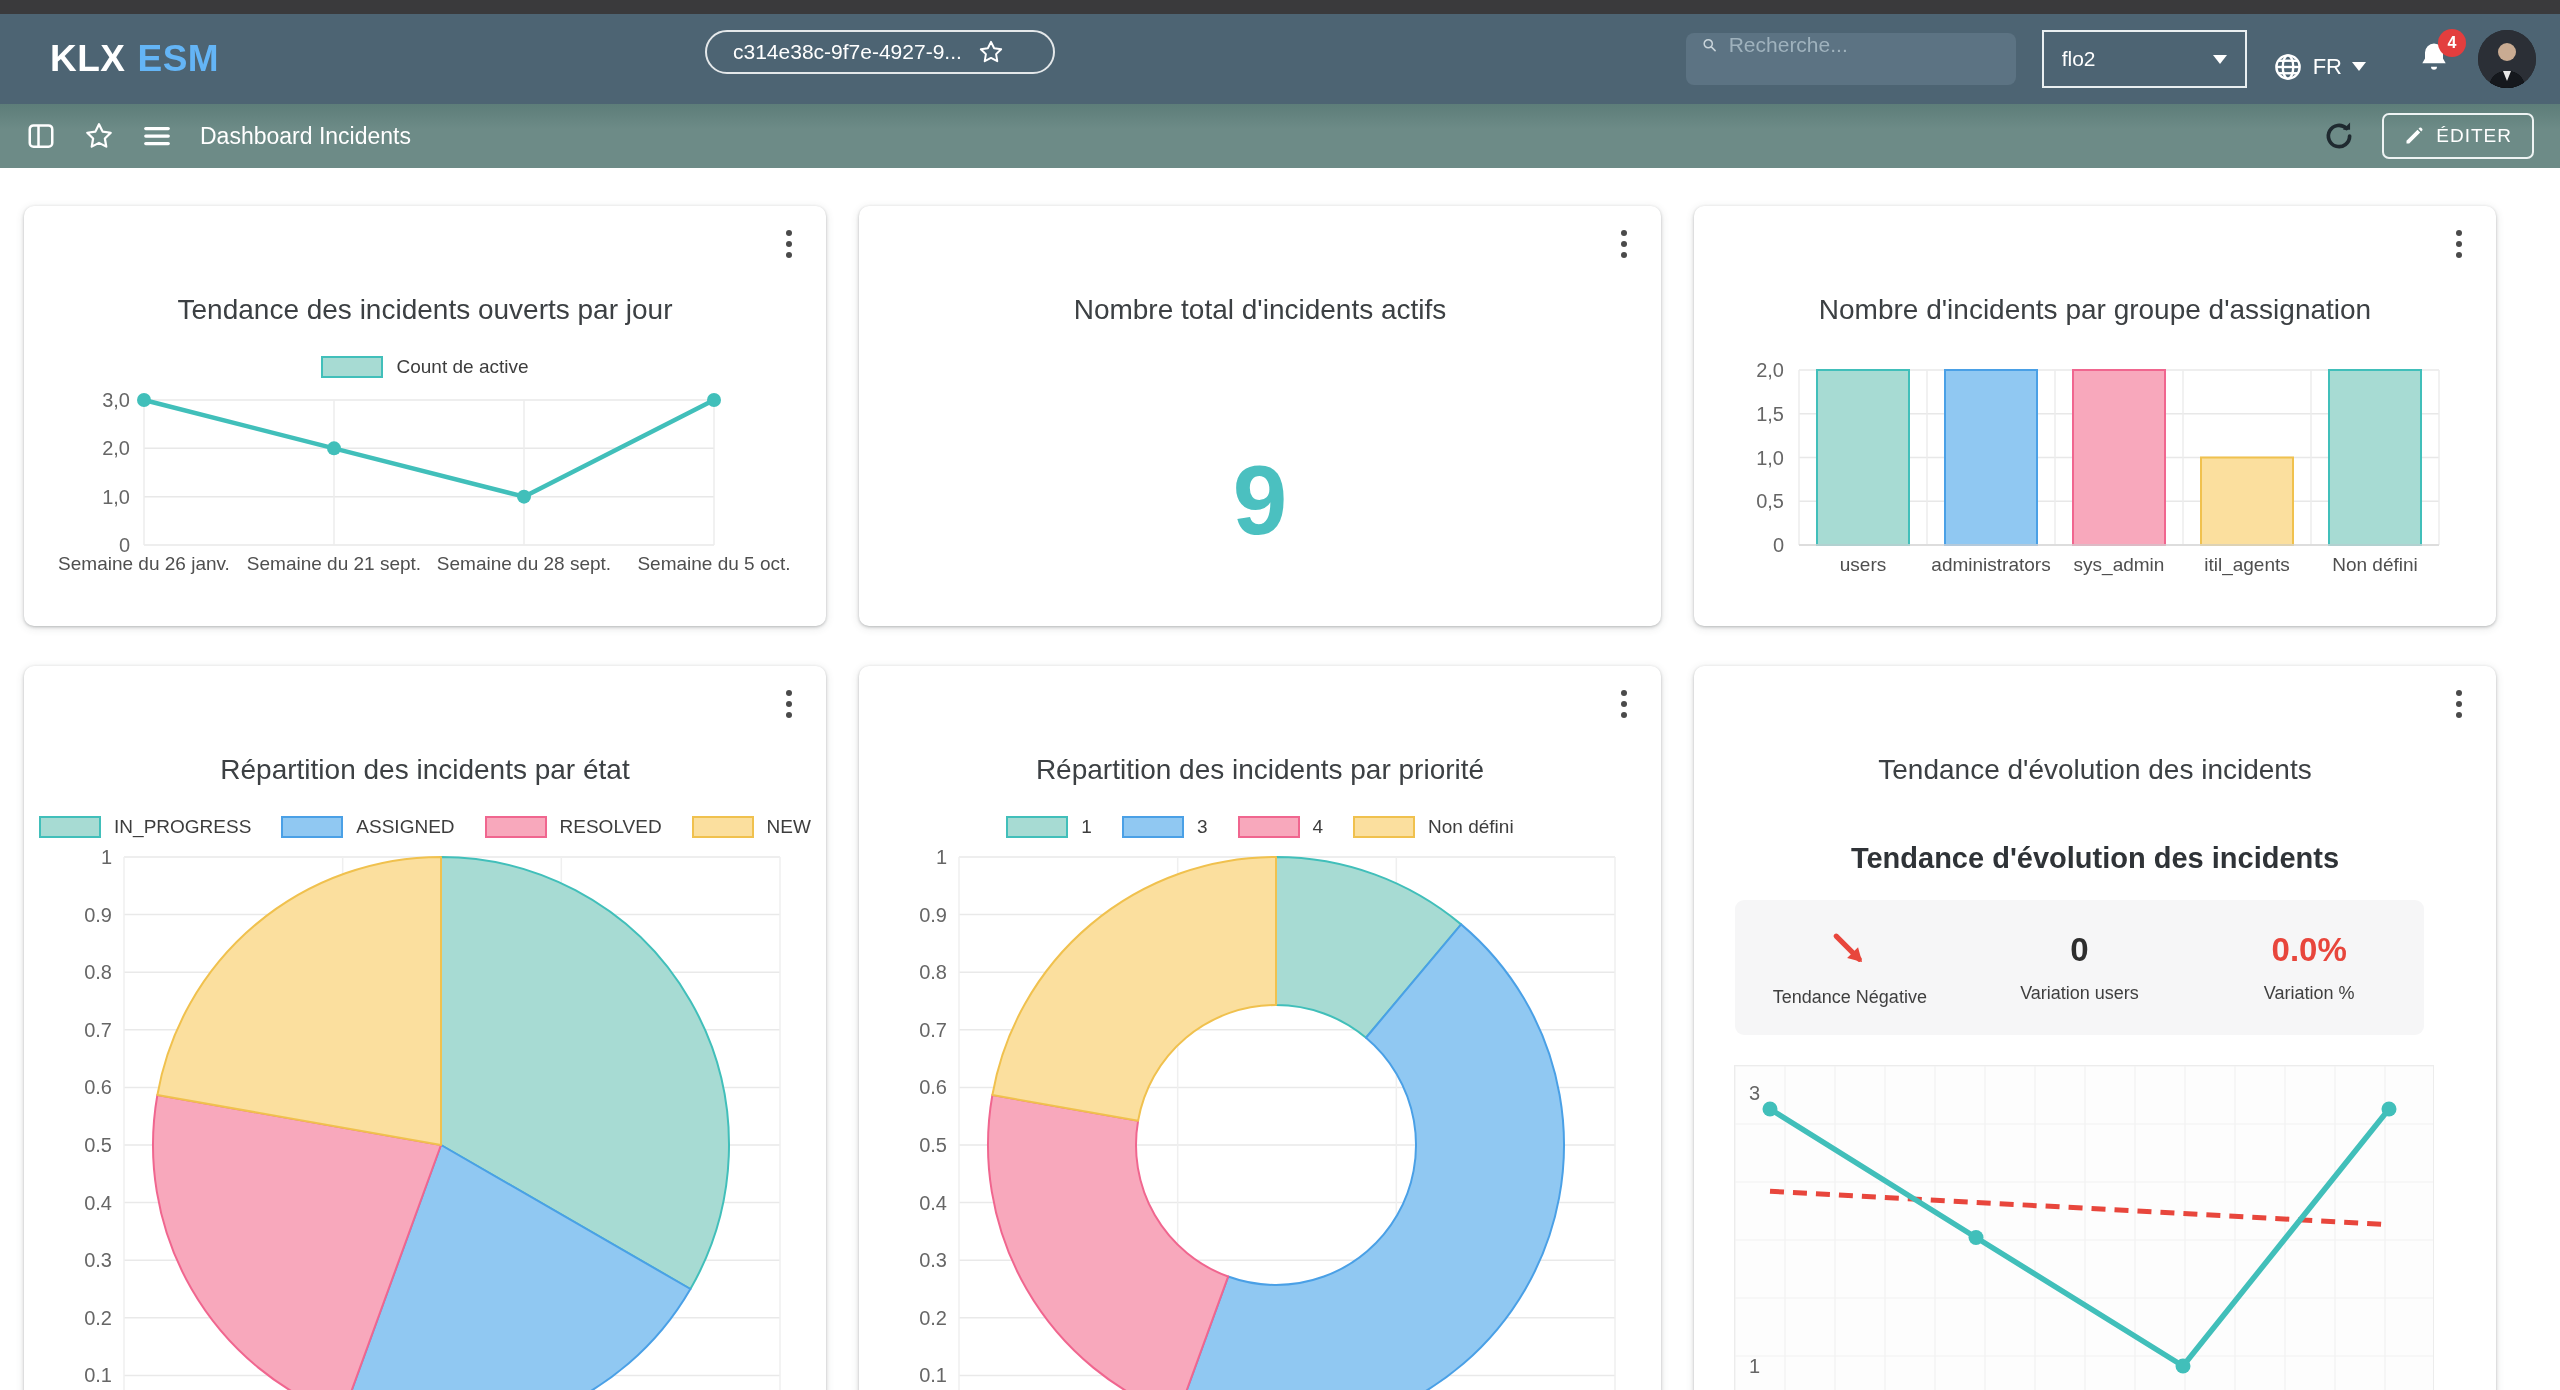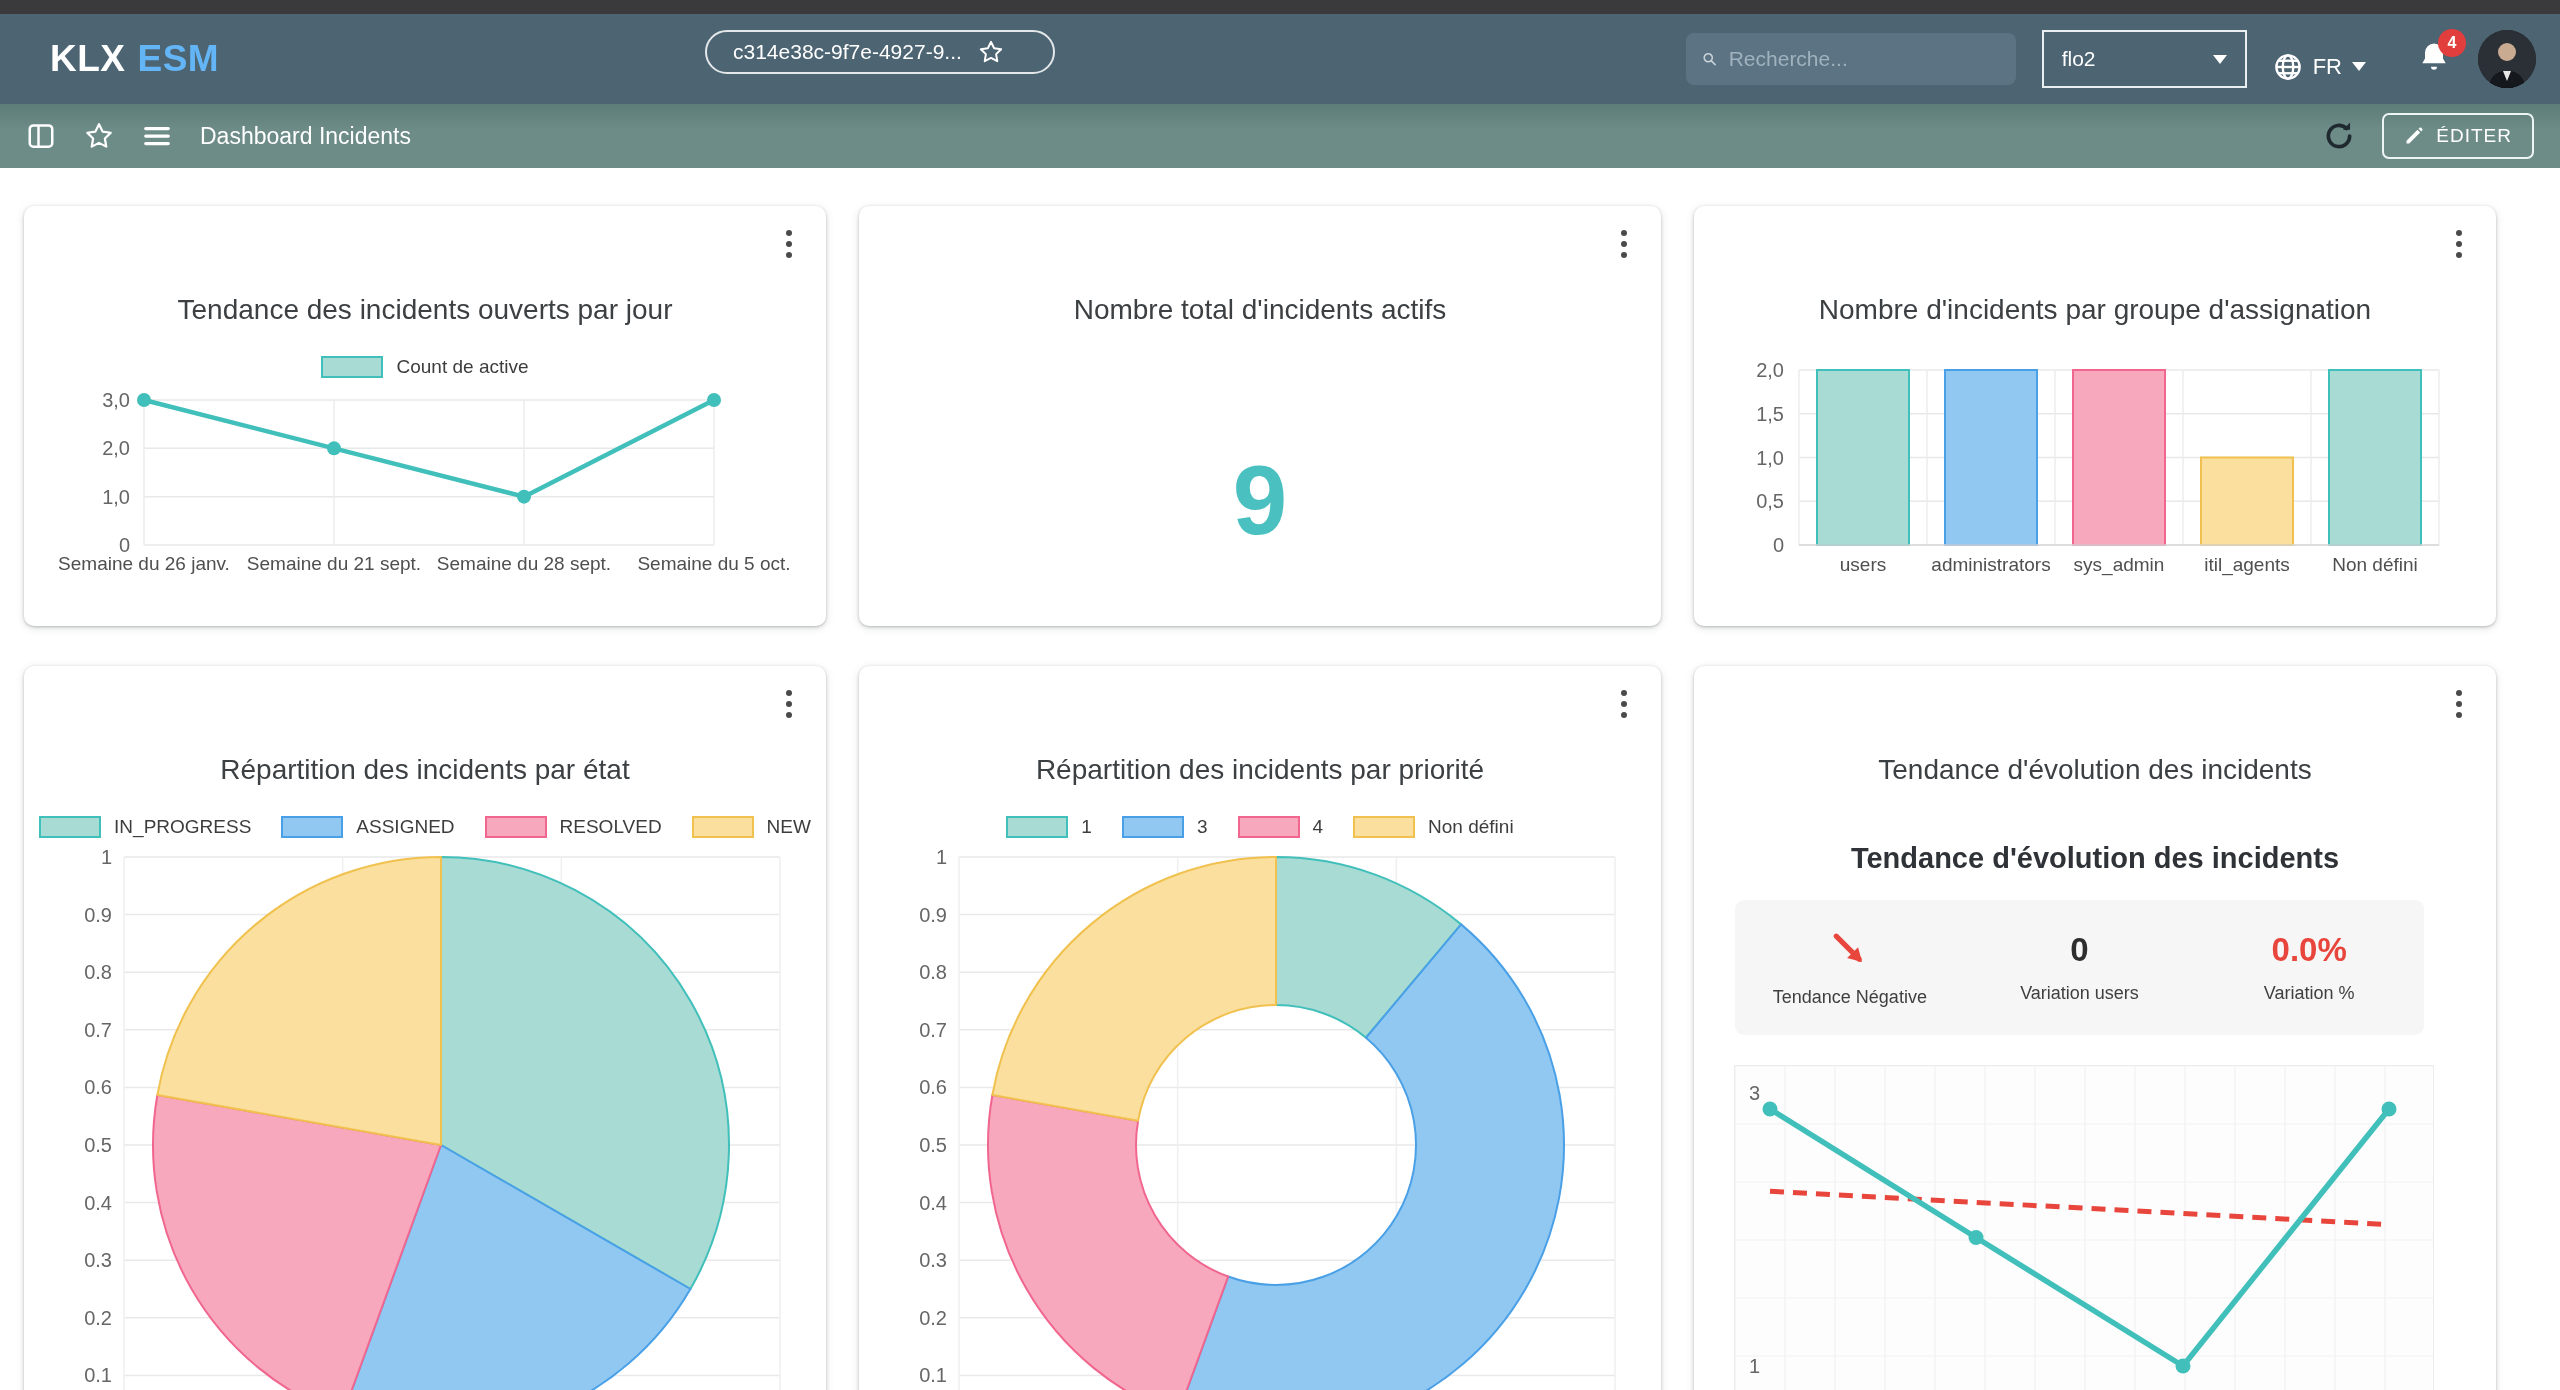--- a/index.html
+++ b/index.html
@@ -10,21 +10,21 @@
   
   .top-strip { height:14px; background:#3a3a3c; }
   .appbar { position:relative; height:90px; background:#4d6473; display:flex; align-items:center; }
   .logo { display:flex; gap:12px; padding-left:26px; font-size:37px; font-weight:bold; letter-spacing:.5px;margin-left:24px; }
   .logo-klx { color:#ffffff; }
   .logo-esm { color:#64b5f6; }
   .id-pill { position:absolute; left:705px; top:16px; height:44px; min-width:350px;
     border:2px solid rgba(255,255,255,.85); border-radius:29px; display:flex; align-items:center;
     gap:16px; padding:0 26px; color:#ffffff; font-size:21px; cursor:pointer; }
   .header-right { position:absolute; right:24px; top:0; height:90px; display:flex; align-items:center; gap:26px; }
-  .search { width:330px; height:52px; background:#5c7383; border-radius:8px; display:flex; align-items:center; gap:12px; padding:0 16px; }
+  .search { width:330px; height:52px; background:#5c7383; border-radius:8px; display:flex; align-items:flex-start; gap:12px; padding:0 16px; }
   .search input { flex:1; background:transparent; border:none; outline:none; color:#dce4e9; font-size:21px; font-family:inherit; }
   .search input::placeholder { color:#9fb2bd; }
   .user-select { width:205px; height:58px; border:2px solid #e9eff1; border-radius:0; display:flex;
     align-items:center; justify-content:space-between; padding:4px 18px; color:#ffffff; font-size:21px; cursor:pointer;gap:34px; }
   .caret { width:0; height:0; border-left:7px solid transparent; border-right:7px solid transparent; border-top:9px solid #ffffff; }
   .lang { display:flex; align-items:center; gap:10px; color:#ffffff; font-size:22px; cursor:pointer;margin-top:15px; }
   .bell-wrap { position:relative; cursor:pointer; margin-left:24px; }
   .badge { position:absolute; top:-10px; right:-14px; min-width:28px; height:28px; border-radius:14px;
     background:#e33e3e; color:#ffffff; font-size:16px; font-weight:bold; display:flex; align-items:center; justify-content:center; }
   .avatar { width:58px; height:58px; border-radius:50%; background:#23262b; overflow:hidden; cursor:pointer; }

